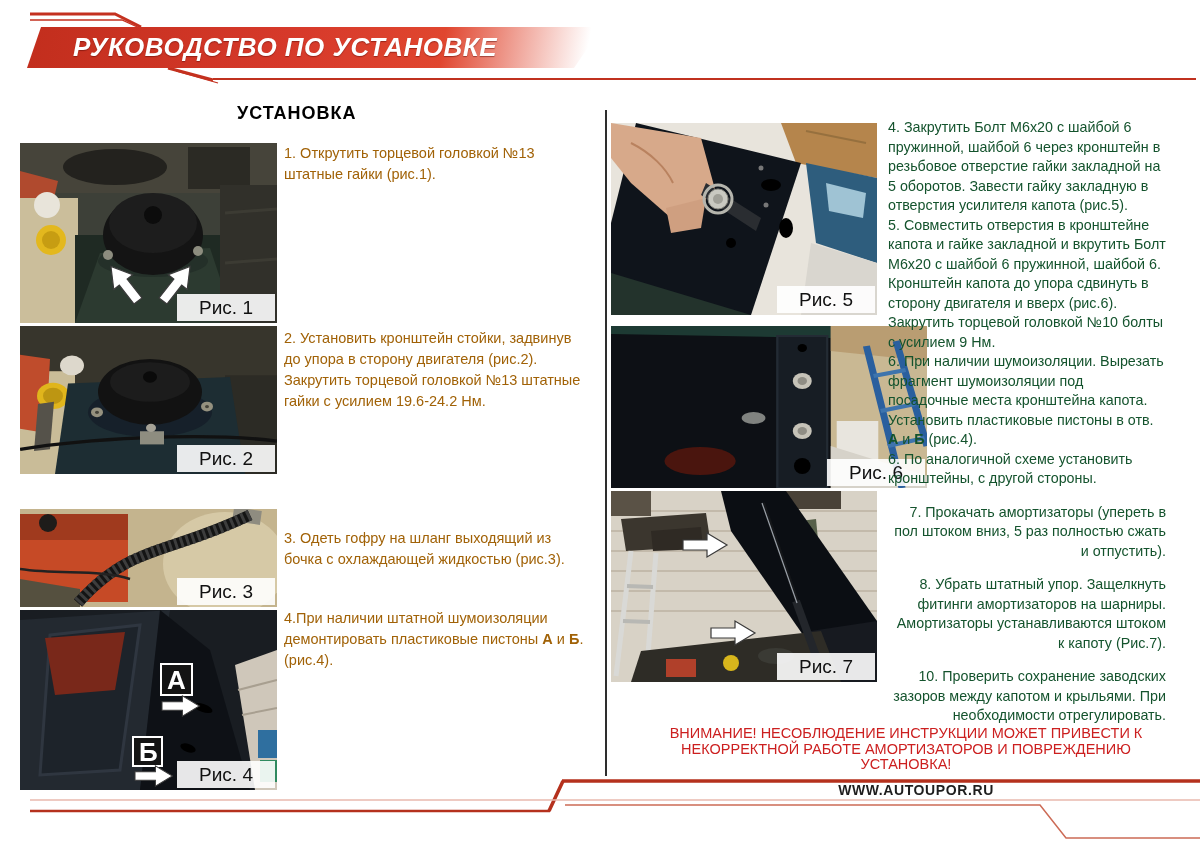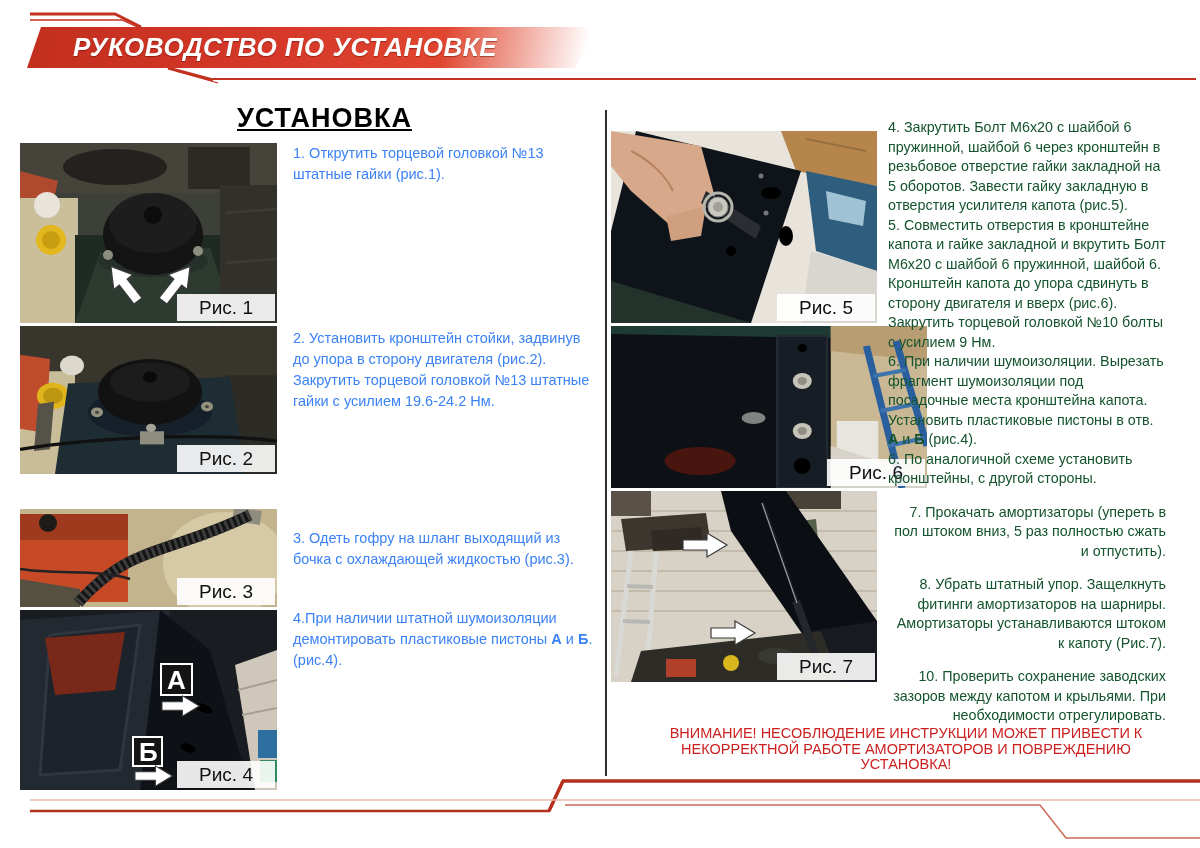--- a/index.html
+++ b/index.html
@@ -9,23 +9,23 @@
   
   .banner{position:absolute;left:27px;top:27px;width:575px;height:41px;
     background:linear-gradient(100deg,#c22e1d 0%,#d6392a 45%,#e0462f 72%,rgba(224,70,47,0) 97%);
     clip-path:polygon(14px 0,100% 0,calc(100% - 28px) 100%,0 100%);}
   .banner .ttl{font-size:26px;font-weight:bold;font-style:italic;color:#fff;
     letter-spacing:.5px;line-height:41px;padding-left:46px;white-space:nowrap;
     text-shadow:0 1px 1px rgba(90,10,5,.5);}
   .hdecor,.fdecor{position:absolute;left:0;width:1200px;pointer-events:none;}
   .hdecor{top:0;height:100px;} .fdecor{top:770px;height:78px;}
   
-  .sect{position:absolute;left:237px;top:103px;font-size:27px;font-weight:bold;letter-spacing:1px;color:#000;text-decoration:underline;}
-  
-  .step{position:absolute;left:293px;width:302px;font-size:14.5px;line-height:21px;color:#3b82f6;margin:0;}
+  .sect{position:absolute;left:237px;top:103px;font-size:18px;font-weight:bold;letter-spacing:1px;color:#000;}
+  
+  .step{position:absolute;left:284px;width:302px;font-size:14.5px;line-height:21px;color:#a16207;margin:0;}
   .rcol{position:absolute;left:888px;top:118px;width:278px;font-size:14.3px;line-height:19.5px;color:#14532d;}
   .rcol p{margin:0;}
   .rcol p.gap{margin-top:14px;text-align:right;}
   .divider{position:absolute;left:605px;top:110px;width:2px;height:666px;background:#2e2e2e;}
   
   .fig{position:absolute;overflow:hidden;background:#444;}
   .fig svg{position:absolute;left:0;top:0;width:100%;height:100%;}
   .fig-label{position:absolute;right:2px;bottom:2px;background:rgba(255,255,255,.9);
     color:#111;font-size:19px;line-height:27px;padding:0 22px;font-family:"Liberation Sans",sans-serif;}
   
@@ -158,21 +158,21 @@
     <div class="fig-label">Рис. 4</div>
   </div>
 
   <p class="step" style="top:143px;">1. Открутить торцевой головкой №13 штатные гайки (рис.1).</p>
   <p class="step" style="top:328px;">2. Установить кронштейн стойки, задвинув до упора в сторону двигателя (рис.2). Закрутить торцевой головкой №13 штатные гайки с усилием 19.6-24.2 Нм.</p>
   <p class="step" style="top:528px;">3. Одеть гофру на шланг выходящий из бочка с охлаждающей жидкостью (рис.3).</p>
   <p class="step" style="top:608px;"><span>4.При наличии штатной шумоизоляции демонтировать пластиковые пистоны </span><b>А</b><span> и </span><b>Б</b><span>. (рис.4).</span></p>
 
   <div class="divider"></div>
 
-  <div class="fig" style="left:611px;top:131px;width:266px;height:192px;">
+  <div class="fig" style="left:611px;top:123px;width:266px;height:192px;">
     <svg viewBox="0 0 266 192" preserveAspectRatio="none">
       <rect width="266" height="192" fill="#e8e4dc"></rect>
       <polygon points="170,0 266,0 266,55 185,40" fill="#b5854c"></polygon>
       <line x1="195" y1="8" x2="255" y2="20" stroke="#96703e" stroke-width="2"></line>
       <polygon points="195,40 266,55 266,140 205,120" fill="#2e5d7d"></polygon>
       <polygon points="215,60 255,70 252,95 218,88" fill="#9fc3d4"></polygon>
       <polygon points="200,120 266,140 266,192 190,192" fill="#d9d6cf"></polygon>
       <polygon points="25,0 190,40 140,192 0,192 0,100" fill="#0f141b"></polygon>
       <polygon points="0,150 140,192 0,192" fill="#23332c"></polygon>
       <polygon points="0,0 90,15 105,70 60,95 20,60 0,35" fill="#d7a98a"></polygon>
@@ -271,14 +271,15 @@
   </div>
 
   <svg class="fdecor" viewBox="0 0 1200 78">
     <line x1="562" y1="11" x2="1200" y2="11" stroke="#b5311d" stroke-width="3.5"></line>
     <line x1="563" y1="11" x2="549" y2="41" stroke="#b5311d" stroke-width="3.5"></line>
     <line x1="30" y1="30" x2="1200" y2="30" stroke="#e8b9ae" stroke-width="1.5"></line>
     <line x1="30" y1="41" x2="550" y2="41" stroke="#b5311d" stroke-width="2.5"></line>
     <polyline points="565,35 1040,35 1066,68 1200,68" fill="none" stroke="#cc6b56" stroke-width="1.5"></polyline>
   </svg>
 
+  <div class="site">WWW.AUTOUPOR.RU</div>
 
 </div>
 
 </body></html>

